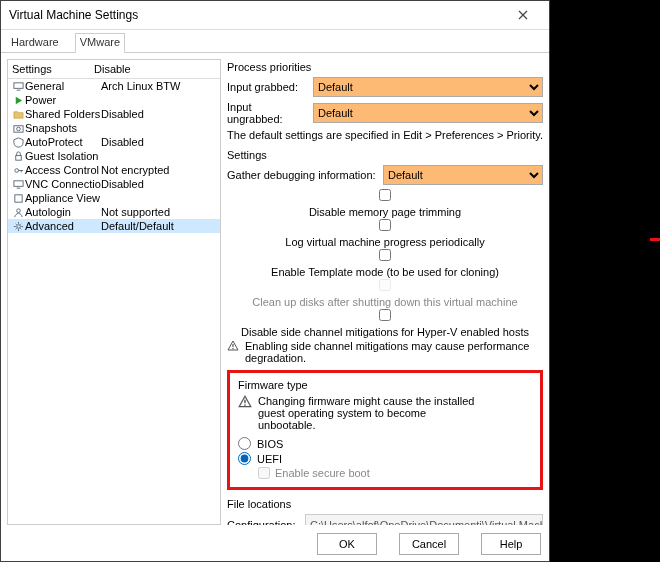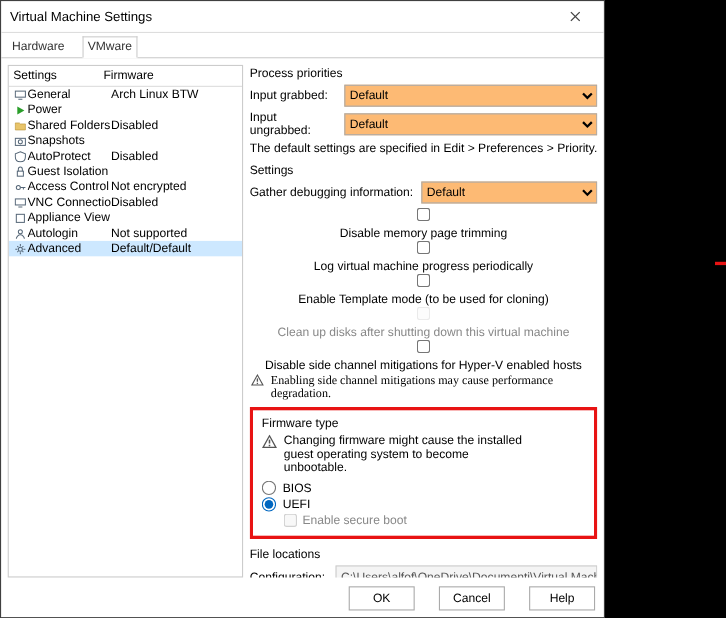--- a/index.html
+++ b/index.html
@@ -28,21 +28,21 @@
   .right{flex:1;overflow:hidden;position:relative;box-sizing:border-box;}
   .section-title{font-size:11px;margin:2px 0 4px 0;}
   .formrow{display:flex;align-items:center;gap:6px;margin-bottom:4px;}
   .formrow label{width:80px;}
   select.wide{flex:1;height:20px;border:1px solid #aaa;background:#fdba74;font-size:11px;}
   .note{font-size:11px;margin:2px 0 8px 0;text-align:center;}
   .cb-line{display:flex;align-items:center;gap:5px;margin:1px 0;font-size:11px;flex-direction:column;}
   .cb-line.dis{color:#888;}
   input[type=checkbox]{width:12px;height:12px;margin:0;}
   .cb-line.dis input[type=checkbox]{opacity:.45;}
-  .warn-line{display:flex;align-items:flex-start;gap:6px;margin-top:2px;font-size:11px;font-family:Liberation Serif, serif;}
+  .warn-line{display:flex;align-items:flex-start;gap:6px;margin-top:2px;font-size:11px;}
   .warn-line .warn-ico{width:14px;display:flex;justify-content:center;}
   .fw-box{border:3px solid #e81313;padding:4px 8px 8px 8px;margin-top:6px;}
   .fw-warn{display:flex;gap:6px;align-items:flex-start;margin:2px 0 6px 0;}
   .radio-line{display:flex;align-items:center;gap:6px;margin:2px 0 2px 0;font-size:11px;}
   input[type=radio]{margin:0;width:13px;height:13px;}
   .radio-line.sel input[type=radio]{accent-color:#0067c0;}
   .sub-cb{margin-left:20px;color:#888;display:flex;align-items:center;gap:5px;}
   .filelocs .formrow label{width:72px;}
   .ro-field{flex:1;height:20px;border:1px solid #ccc;background:#f4f4f4;color:#555;padding:0 4px;display:flex;align-items:center;white-space:nowrap;overflow:hidden;font-size:11px;}
   .footer{position:absolute;bottom:6px;right:8px;display:flex;gap:22px;}
@@ -69,21 +69,21 @@
     <div class="tabs">
       <div class="tab">Hardware</div>
       <div class="tab active">VMware</div>
     </div>
 
     <div class="body">
 
       <div class="left">
         <div class="left-header">
           <div class="lh-set">Settings</div>
-          <div class="lh-sum">Firmware</div>
+          <div class="lh-sum">Disable</div>
         </div>
         <div class="rows" id="left-rows">
             <div class="row">
               <span class="ico">
                 <svg viewBox="0 0 12 12">
                   <rect x="1" y="2" width="10" height="6" stroke="#567" fill="none" stroke-width="1"></rect>
                   <path d="M4 10h4" stroke="#567" fill="none" stroke-width="1"></path>
                 </svg>
               </span>
               <span class="name">General</span>

